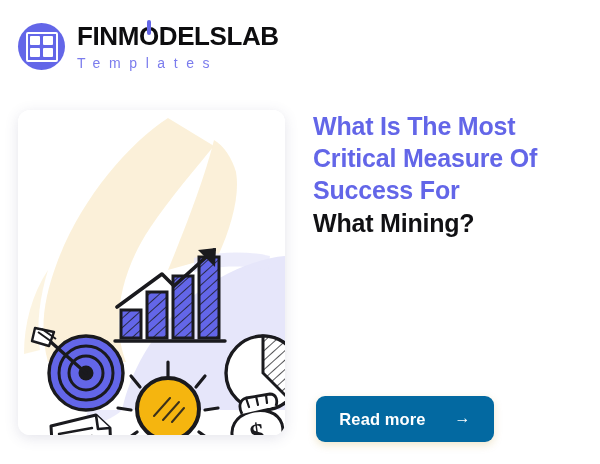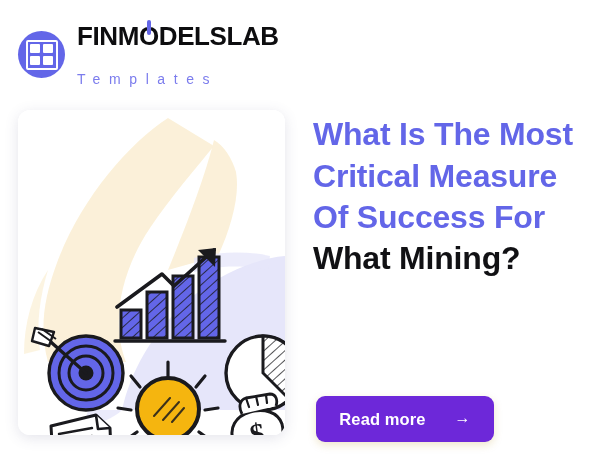--- a/index.html
+++ b/index.html
@@ -79,21 +79,21 @@
     background: #6366e8;
     border-radius: 2px;
     left: 70px;
     top: -3px;
   }
   .brand-sub {
     font-size: 14px;
     font-weight: 400;
     letter-spacing: 8.6px;
     color: #7b7ced;
-    margin-top: 23px;
+    margin-top: 7px;
     white-space: nowrap;
   }
 
   
   .illus-card {
     position: absolute;
     left: 18px;
     top: 110px;
     width: 267px;
     height: 325px;
@@ -107,38 +107,38 @@
     width: 100%;
     height: 100%;
   }
 
   
   .headline {
     position: absolute;
     left: 313px;
     top: 93px;
     width: 272px;
-    font-size: 32px;
+    font-size: 25px;
     font-weight: 700;
     line-height: 1.29;
     letter-spacing: -0.2px;
     color: #6366e8;
   }
   .headline .subject {
     color: #111114;
     display: block;
   }
 
   .cta {
     position: absolute;
     left: 316px;
     top: 396px;
     width: 178px;
     height: 46px;
-    background: #6d28d9;
+    background: #0369a1;
     border: none;
     border-radius: 9px;
     color: #ffffff;
     font-family: "Liberation Sans", sans-serif;
     font-size: 16.5px;
     font-weight: 700;
     letter-spacing: 0.1px;
     display: flex;
     align-items: center;
     justify-content: center;

